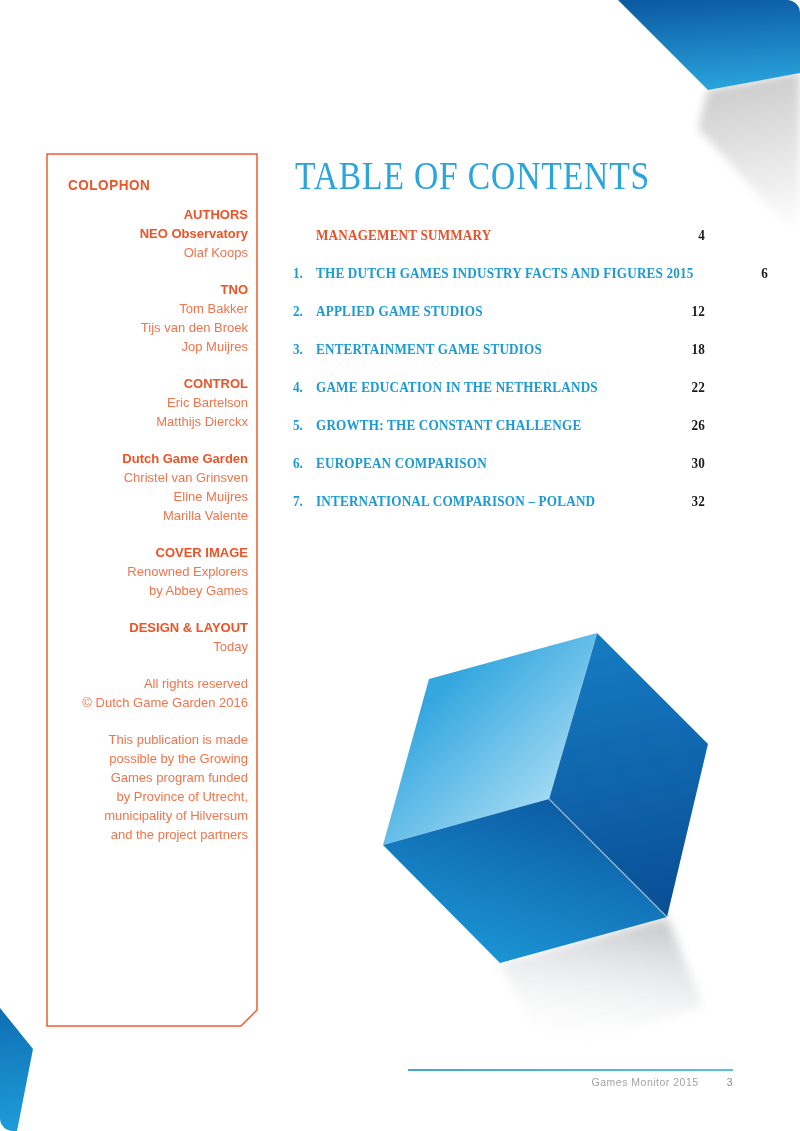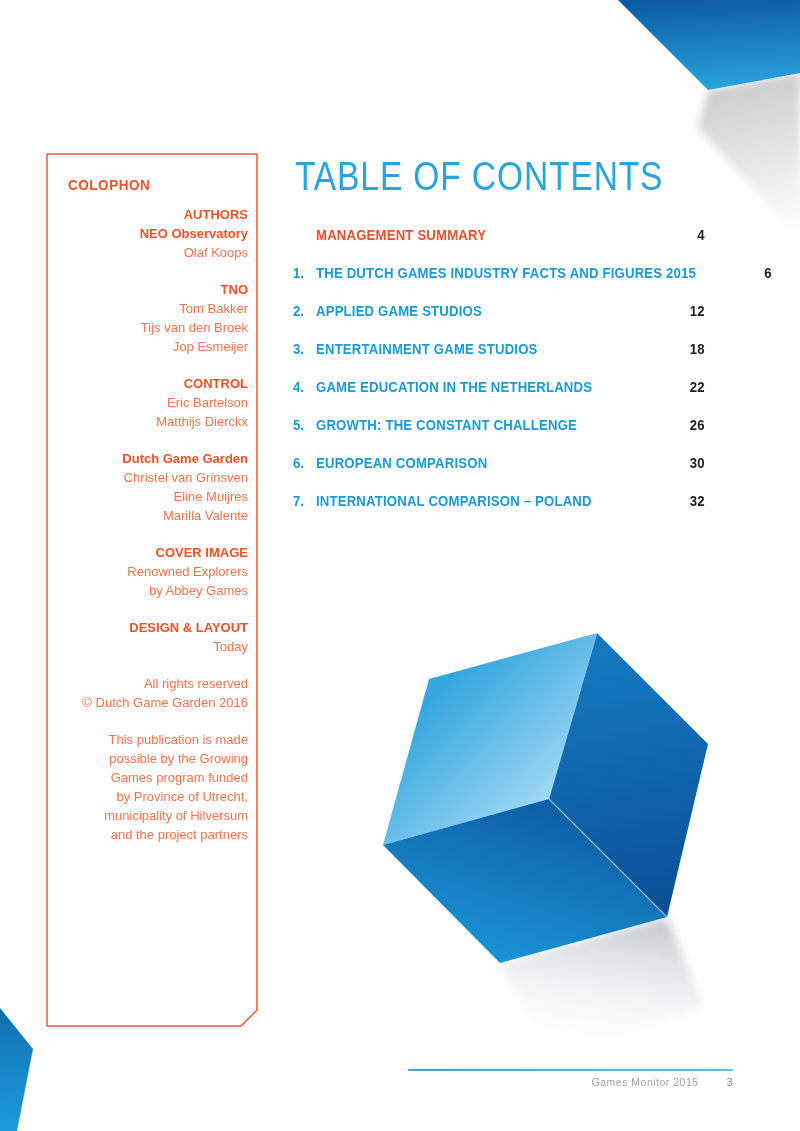--- a/index.html
+++ b/index.html
@@ -1,37 +1,38 @@
 <!DOCTYPE html>
 <html style="--blue-title: #2aa4dd; --blue-entry: #1b9ad6; --orange-entry: #e9512a; --orange-strong: #ee5226; --orange-light: #f2744c; --border-orange: #ee5b33; --page-number-dark: #1c1c20; --rule-blue: #5bc0e8; --footer-gray: #a2a2a2; --cube-light-1: #34a7df; --cube-light-2: #a3daf4; --cube-right-1: #1579c0; --cube-right-2: #094e95; --cube-bottom-1: #0c5ca4; --cube-bottom-2: #1b94d4;"><head>
 <meta charset="utf-8">
 <style>
   html,body{margin:0;padding:0;background:#ffffff;}
   .page{
     position:relative;width:800px;height:1131px;background:#ffffff;overflow:hidden;
     font-family:"Liberation Sans", sans-serif;
+    border-radius:13px;
   }
   
   .decor{position:absolute;pointer-events:none;}
   .decor-tr{left:596px;top:0;width:204px;height:260px;}
   .decor-bl{left:0;top:1000px;width:60px;height:131px;}
   
   .colophon-box{position:absolute;left:46px;top:153px;width:212px;height:874px;}
   .colophon-border{position:absolute;left:0;top:0;width:212px;height:874px;}
   .colophon-content{position:absolute;left:22px;top:22px;right:10px;}
   .colophon-title{
     font-size:15px;font-weight:bold;letter-spacing:0.6px;line-height:19px;
     color:var(--orange-strong);transform:scaleX(0.9);transform-origin:left center;
     margin-bottom:11px;white-space:nowrap;
   }
   .col-section{margin-bottom:18px;text-align:right;}
   .col-line{font-size:13px;line-height:19px;color:var(--orange-light);white-space:nowrap;}
   .col-line.bold{font-weight:bold;color:var(--orange-strong);}
   
-  .toc{position:absolute;left:293px;top:156px;width:412px;}
+  .toc{position:absolute;left:293px;top:156px;width:412px;font-family:Liberation Serif, serif;}
   .toc-title{
     font-size:40px;line-height:40px;font-weight:400;letter-spacing:1px;
     color:var(--blue-title);transform:scaleX(0.84);transform-origin:left center;
     white-space:nowrap;margin-left:2px;
   }
   .toc-list{margin-top:20px;}
   .toc-row{display:flex;align-items:center;height:38px;font-weight:bold;font-size:15.5px;}
   .toc-row.row-blue{color:var(--blue-entry);}
   .toc-row.row-orange{color:var(--orange-entry);}
   .toc-num{flex:none;width:23px;transform:scaleX(0.85);transform-origin:left center;white-space:nowrap;}
@@ -93,21 +94,21 @@
       <div>
           <div class="col-section">
             <div class="col-line bold">AUTHORS</div>
             <div class="col-line bold">NEO Observatory</div>
             <div class="col-line">Olaf Koops</div>
           </div>
           <div class="col-section">
             <div class="col-line bold">TNO</div>
             <div class="col-line">Tom Bakker</div>
             <div class="col-line">Tijs van den Broek</div>
-            <div class="col-line">Jop Esmeijer</div>
+            <div class="col-line">Jop Muijres</div>
           </div>
           <div class="col-section">
             <div class="col-line bold">CONTROL</div>
             <div class="col-line">Eric Bartelson</div>
             <div class="col-line">Matthijs Dierckx</div>
           </div>
           <div class="col-section">
             <div class="col-line bold">Dutch Game Garden</div>
             <div class="col-line">Christel van Grinsven</div>
             <div class="col-line">Eline Muijres</div>

